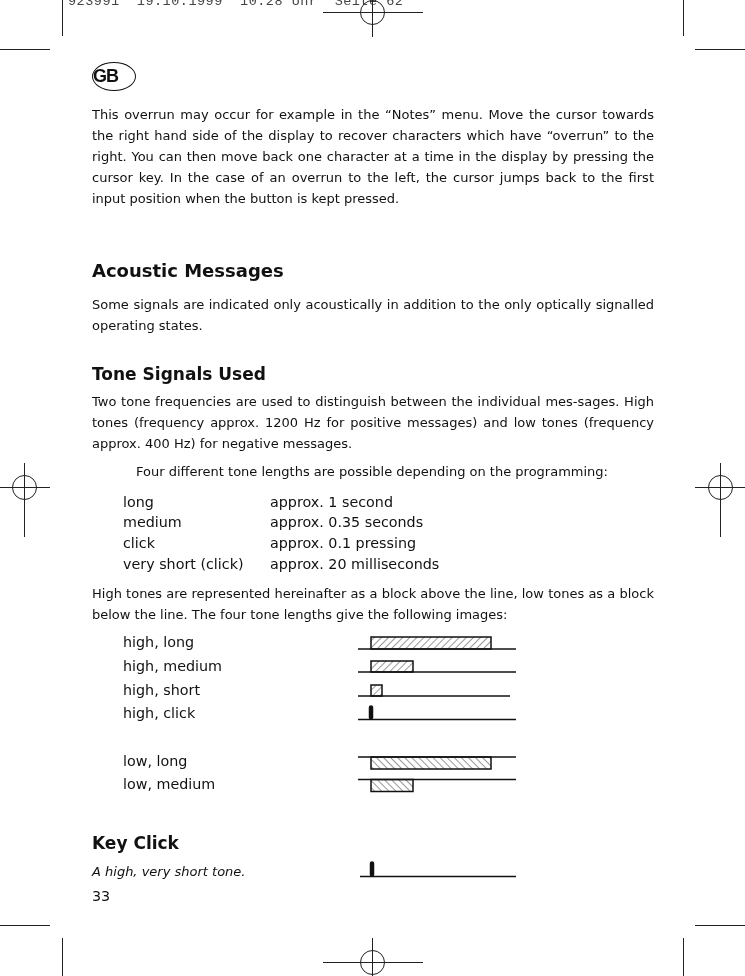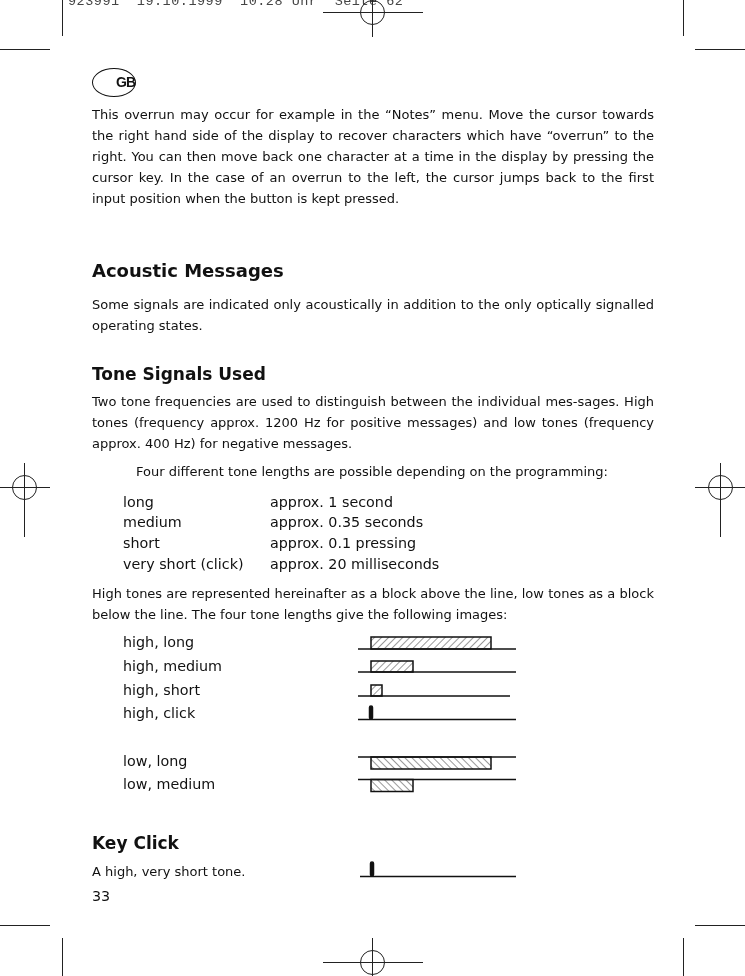--- a/index.html
+++ b/index.html
@@ -1,19 +1,19 @@
 <!DOCTYPE html>
 <html><head>
 <meta charset="utf-8">
 <style>
   html, body { margin:0; padding:0; background:#fff; }
   body { width:745px; height:976px; position:relative; overflow:hidden; font-family:"DejaVu Sans", sans-serif; color:#111; }
   .abs { position:absolute; }
   .hdr { left:68px; top:-6px; font-family:"Liberation Mono", monospace; font-size:13.5px; color:#444; letter-spacing:0.5px; white-space:pre; }
-  .gb { left:92px; top:68px; width:42px; height:27px; border:1.5px solid #111; border-radius:50%; font-family:"Liberation Sans", sans-serif; font-weight:bold; font-size:14px; text-align:right; line-height:27px; letter-spacing:-1px; }
+  .gb { left:92px; top:62px; width:42px; height:27px; border:1.5px solid #111; border-radius:50%; font-family:"Liberation Sans", sans-serif; font-weight:bold; font-size:18px; text-align:left; line-height:27px; letter-spacing:-1px; }
   .para { left:92px; width:562px; font-size:13px; line-height:21px; text-align:justify; }
   .h1 { left:92px; font-size:18px; font-weight:bold; }
   .h2 { left:92px; font-size:17px; font-weight:bold; }
   .row { position:absolute; left:123px; font-size:14.3px; line-height:20px; }
   .row .v { position:absolute; left:147px; white-space:nowrap; }
   .lbl { position:absolute; left:123px; font-size:14.3px; }
   .pgnum { left:92px; top:888px; font-size:14.3px; }
   svg.wave { position:absolute; overflow:visible; }
 </style>
 </head>
@@ -68,21 +68,21 @@
 <div>
   <div class="row" style="top:492px;">
     <span>long</span>
     <span class="v">approx. 1 second</span>
   </div>
   <div class="row" style="top:512px;">
     <span>medium</span>
     <span class="v">approx. 0.35 seconds</span>
   </div>
   <div class="row" style="top:533px;">
-    <span>short</span>
+    <span>click</span>
     <span class="v">approx. 0.1 pressing</span>
   </div>
   <div class="row" style="top:554px;">
     <span>very short (click)</span>
     <span class="v">approx. 20 milliseconds</span>
   </div>
 </div>
 
 <div class="abs para" style="top:583px;">High tones are represented hereinafter as a block above the line, low tones as a block below the line. The four tone lengths give the following images:</div>
 
@@ -135,15 +135,15 @@
     </g>
 
     <g>
       <line x1="360" y1="876.5" x2="516" y2="876.5"></line>
       <rect x="370.5" y="862" width="3" height="14" fill="#111" rx="1.5"></rect>
     </g>
   </g>
 </svg>
 
 <div class="abs h2" style="top:833px;">Key Click</div>
-<div class="abs para" style="top:861px;width:auto;">A high, very short tone.</div>
+<div class="abs para" style="top:861px;width:auto;font-style:italic;">A high, very short tone.</div>
 
 <div class="abs pgnum">33</div>
 
 </body></html>

